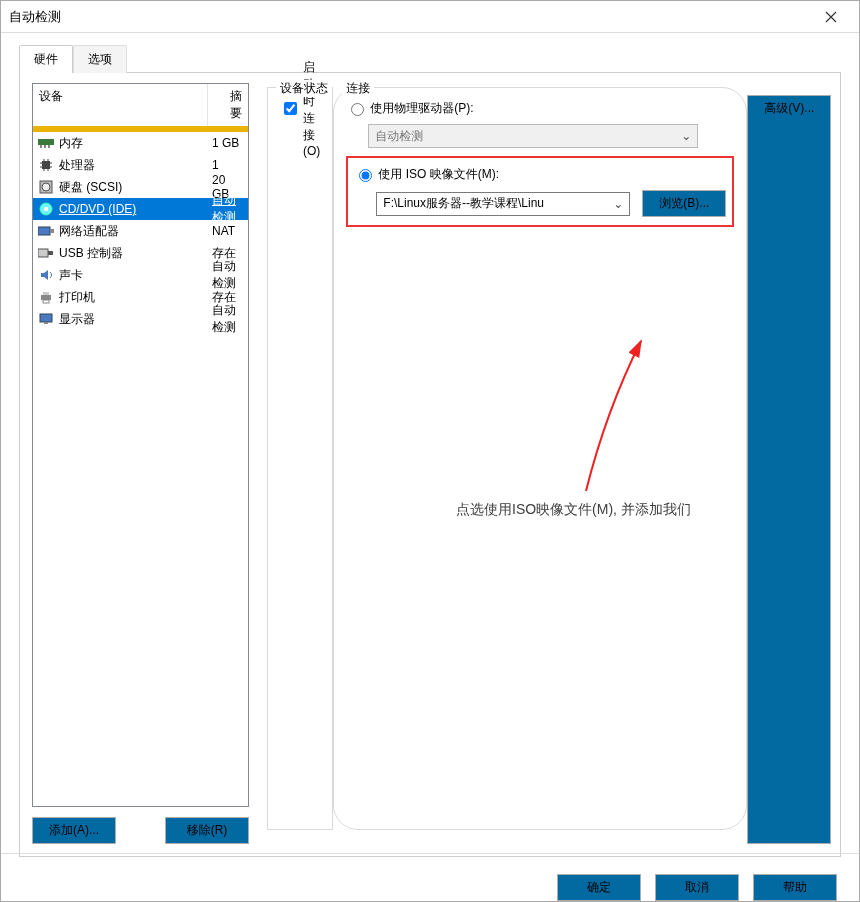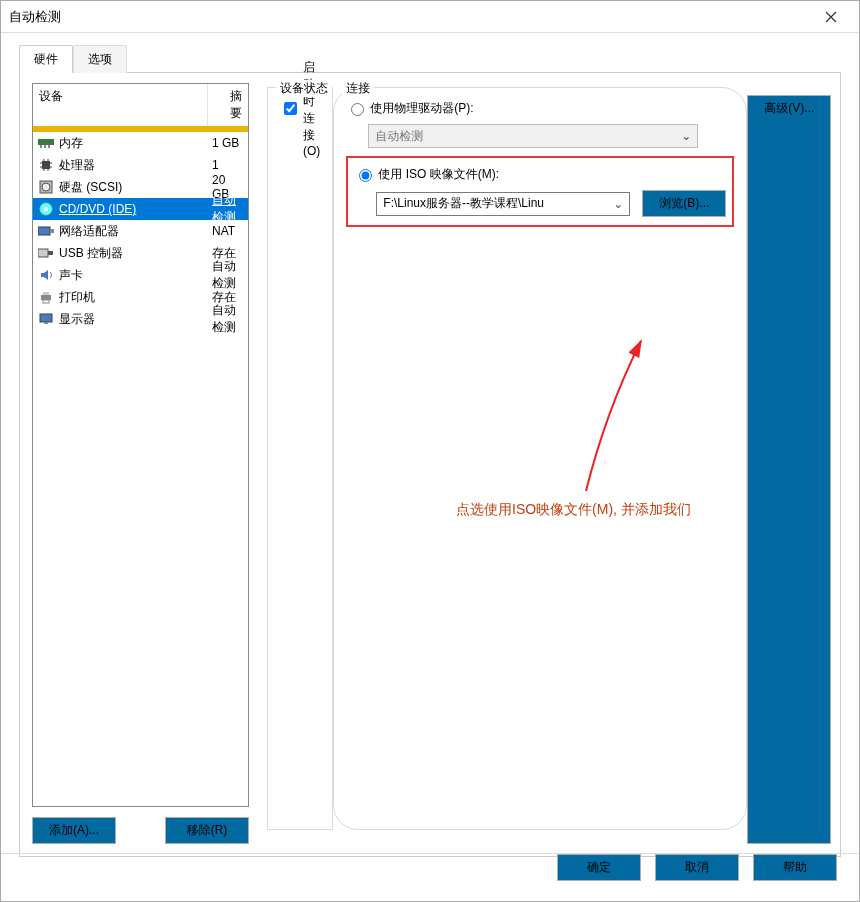--- a/index.html
+++ b/index.html
@@ -36,22 +36,22 @@
 .checkbox-row input, .radio-row input { margin-right:6px; }
 .checkbox-row.disabled { color:#888; }
 .combo { display:flex; align-items:center; border:1px solid #bbb; background:#f0f0f0; height:24px; padding:0 6px; color:#777; margin: 4px 0 8px 22px; width: 330px; justify-content:space-between;}
 .combo.enabled { background:#fff; color:#000; border-color:#7a7a7a;}
 .combo .chev { color:#555; }
 .highlight-box { border:2px solid #e33; padding:4px 6px 8px 6px; margin-top:2px;}
 .row-iso { display:flex; align-items:center; gap:12px; margin: 4px 0 0 22px;}
 .row-iso .combo { margin:0; width: 254px; }
 .advanced-row { display:flex; justify-content:flex-end; margin-top:12px; }
 .arrow-svg { position:absolute; left: 530px; top: 330px; pointer-events:none; }
-.annotation { position:absolute; left:455px; top:498px; color:#c2410c; font-size:14px; line-height:1.5; }
-.footer { position:absolute; bottom:0; left:0; right:0; height:48px; border-top:1px solid #ddd; display:flex; align-items:flex-start; justify-content:flex-end; gap:14px; padding-right:22px; }
+.annotation { position:absolute; left:455px; top:498px; color:#404040; font-size:14px; line-height:1.5; }
+.footer { position:absolute; bottom:0; left:0; right:0; height:48px; border-top:1px solid #ddd; display:flex; align-items:flex-end; justify-content:flex-end; gap:14px; padding-right:22px; }
 </style>
 </head>
 <body>
 
 <div class="window">
   <div class="titlebar">
     <span class="title">自动检测</span>
     <div class="close">
       <svg width="12" height="12" viewBox="0 0 12 12">
           <path d="M1 1 L11 11 M11 1 L1 11" stroke="#333" stroke-width="1.2"></path>

